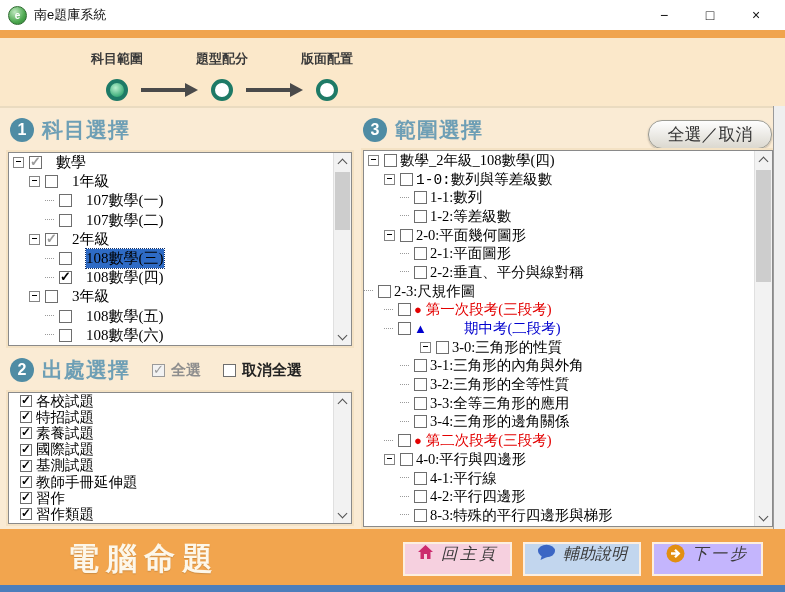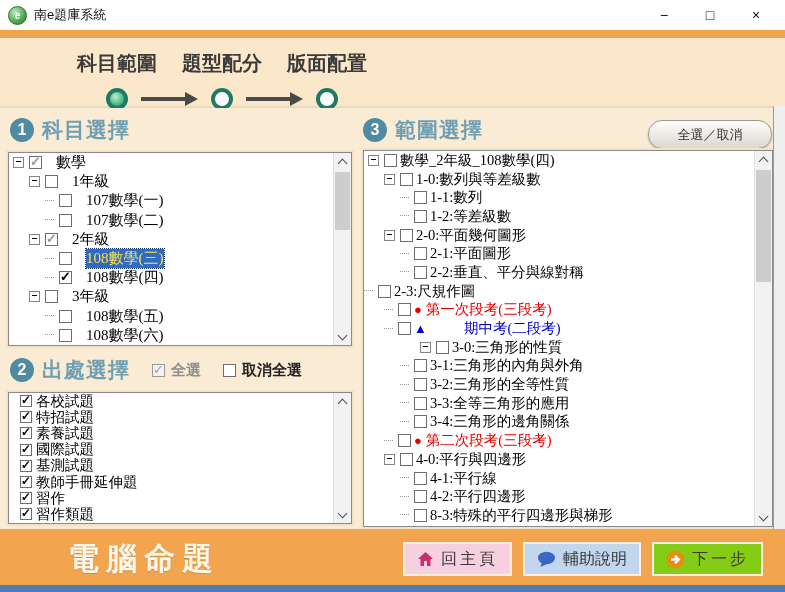--- a/index.html
+++ b/index.html
@@ -25,21 +25,21 @@
           border-bottom:2px solid #EADBC0;}
   .main{position:absolute;left:0;top:108px;width:785px;height:421px;background:#FAEBD4;}
   .footer{position:absolute;left:0;top:529px;width:785px;height:56px;background:#F2A54E;}
   .bottom-strip{position:absolute;left:0;top:585px;width:785px;height:7px;background:#4C7EBC;}
   .right-gutter{position:absolute;left:773px;top:106px;width:12px;height:423px;
                 background:#EFEFEF;border-left:1px solid #9A9A9A;}
 
   
   .steps{position:absolute;left:84px;top:12px;display:flex;align-items:flex-end;}
   .step{display:flex;flex-direction:column;align-items:center;width:66px;}
-  .step-label{font-size:20px;font-weight:bold;color:#3A3A3A;white-space:nowrap;margin-bottom:11px;}
+  .step-label{font-size:13px;font-weight:bold;color:#3A3A3A;white-space:nowrap;margin-bottom:11px;}
   .step-circle{width:14px;height:14px;border-radius:50%;background:#FFFFFF;
                border:4px solid #1E7A66;}
   .step-circle.active{background:radial-gradient(circle at 40% 35%,#B9F0CE,#3FAE7C 70%,#2B8F63);}
   .sarrow{display:flex;align-items:center;margin:0 -9px 4px -9px;}
   .sarrow .bar{width:44px;height:4px;background:#4A4A4A;}
   .sarrow .head{width:0;height:0;border-left:13px solid #4A4A4A;
                 border-top:7px solid transparent;border-bottom:7px solid transparent;}
 
   
   .sec-head{position:absolute;display:flex;align-items:center;}
@@ -77,21 +77,21 @@
   .exp::after{content:'';position:absolute;left:2px;right:2px;top:3px;border-top:1px solid #000;}
   .stub{flex:0 0 auto;width:9px;height:1px;border-top:1px dotted #9A9A9A;margin-right:5px;}
   .cb{flex:0 0 auto;width:13px;height:13px;border:1px solid #6E6E6E;background:#fff;
       position:relative;box-sizing:border-box;}
   .cb.gray::after,.cb.checked::after{content:'✓';position:absolute;left:0px;top:-3px;
       font-size:13px;font-weight:bold;}
   .cb.gray::after{color:#9A9A9A;}
   .cb.checked::after{color:#000;}
   .tlabel{margin-left:14px;}
   .right-tree .tlabel{margin-left:3px;}
-  .tlabel.selected{background:#2E6BC5;color:#fde047;outline:1px dotted #10306B;}
+  .tlabel.selected{background:#2E6BC5;color:#000000;outline:1px dotted #10306B;}
   .tlabel.red{color:#E30000;}
   .tlabel.blue{color:#0000CE;margin-left:36px;}
   .marker{margin-left:3px;margin-right:1px;font-size:13px;}
   .marker.red{color:#E30000;}
   .marker.blue{color:#0000CE;}
 
   .src-row{display:flex;align-items:center;height:16.2px;font-size:14.5px;
            font-family:"Liberation Serif","DejaVu Serif",serif;padding-left:11px;}
   .src-row .cb{width:12px;height:12px;margin-right:4px;}
   .src-row .cb.checked::after{font-size:12px;top:-3px;}
@@ -99,32 +99,32 @@
   
   .inline-check{display:flex;align-items:center;margin-left:22px;font-size:15px;
                 font-weight:bold;color:#222;}
   .inline-check .cb{margin-right:6px;}
   .inline-check.disabled{color:#8E8E8E;}
   .inline-check.disabled .cb{background:#F2F2F2;border-color:#9A9A9A;}
 
   
   .pill-btn{position:absolute;left:648px;top:12px;width:122px;height:27px;border-radius:14px;
             background:linear-gradient(#FEFEFE,#DBD8CF);border:1px solid #9B9B93;
-            display:flex;align-items:center;justify-content:center;font-size:13px;color:#333;
+            display:flex;align-items:center;justify-content:center;font-size:17px;color:#333;
             box-shadow:0 1px 2px rgba(0,0,0,0.25);cursor:pointer;}
 
   
   .brand{position:absolute;left:68px;top:9px;font-size:31px;font-weight:bold;color:#FDF7EA;
          letter-spacing:7px;text-shadow:0 1px 1px rgba(0,0,0,0.15);}
   .fbtns{position:absolute;right:22px;top:13px;display:flex;gap:11px;}
-  .fbtn{height:30px;display:flex;align-items:center;padding:0 12px;border:2px solid #FDEFE0;
-        font-size:16px;color:#3A3A3A;cursor:pointer;gap:7px;}
+  .fbtn{height:30px;display:flex;align-items:flex-start;padding:0 12px;border:2px solid #FDEFE0;
+        font-size:16px;color:#3A3A3A;cursor:pointer;gap:7px;font-style:italic;}
   .fbtn.home{background:#F6D0DF;}
   .fbtn.help{background:#C2D6EE;}
-  .fbtn.next{background:#84cc16;letter-spacing:3px;}
+  .fbtn.next{background:#c4b5fd;letter-spacing:3px;}
   .fbtn.home{letter-spacing:3px;}
   .fbtn svg{display:block;}
 </style>
 </head>
 <body>
 
 <div class="titlebar">
   <span class="app-icon">e</span>
   <span class="app-title">南e題庫系統</span>
   <div class="win-controls">
@@ -299,21 +299,21 @@
   </div>
   <div class="pill-btn">全選／取消</div>
 
   <div class="box right-tree" id="range-box">
     <div class="box-inner tree-font" id="range-tree-rows">
         <div class="trow" style="padding-left: 4px;">
           <span class="exp"></span>
           <span class="cb"></span>
           <span class="tlabel">數學_2年級_108數學(四)</span>
         </div>
-        <div class="trow" style="padding-left: 20px;">
+        <div class="trow" style="padding-left: 20px; font-family: Liberation Mono, monospace;">
           <span class="exp"></span>
           <span class="cb"></span>
           <span class="tlabel">1-0:數列與等差級數</span>
         </div>
         <div class="trow" style="padding-left: 36px;">
           <span class="stub"></span>
           <span class="cb"></span>
           <span class="tlabel">1-1:數列</span>
         </div>
         <div class="trow" style="padding-left: 36px;">

